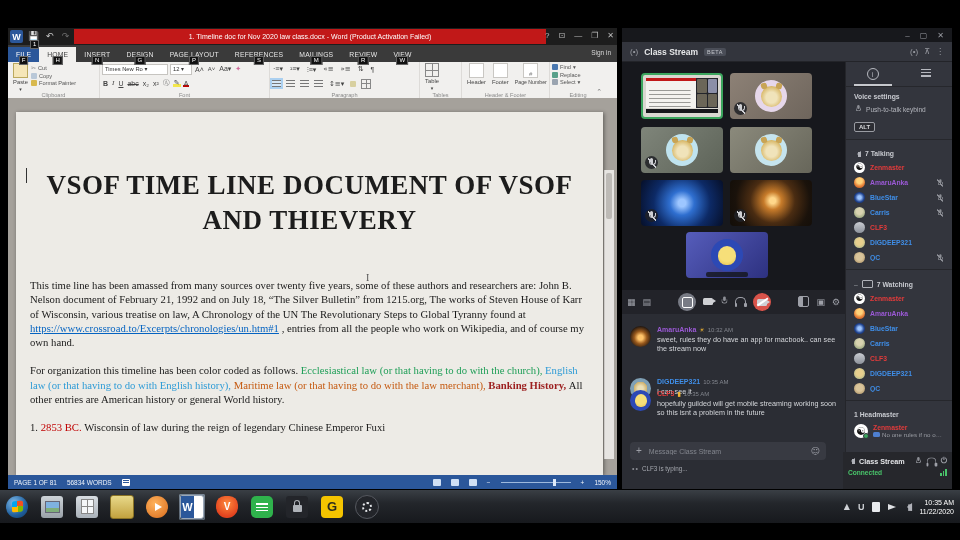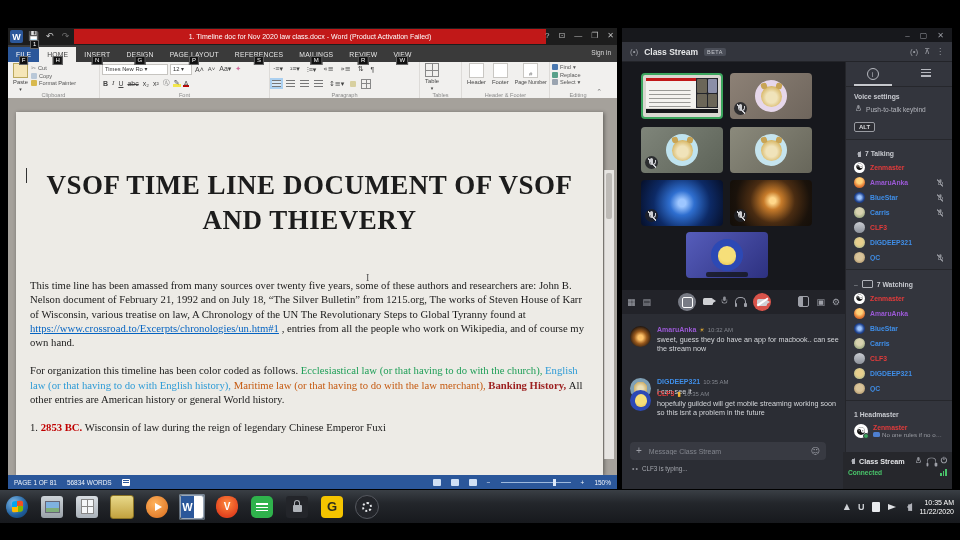--- a/index.html
+++ b/index.html
@@ -364,21 +364,21 @@
   <div class="w-ruler abs"></div>
 
   <div class="w-docarea abs">
     <div class="page">
       <div class="caret"></div>
       <div class="doc-title">VSOF TIME LINE DOCUMENT OF VSOF AND THIEVERY</div>
       <div class="ibeam">I</div>
       <div class="doc-body">
         <p class="doc-p"><span>This time line has been amassed from many sources over twenty five years, some of these authors and researchers are: John B. Nelson document of February 21, 1992 and on July 18, “The Silver Bulletin” from 1215.org, The works of Steven House of Karr of Wisconsin, various treatise on law, A Chronology of the UN The Revolutionary Steps to Global Tyranny found at </span><span style="text-decoration: underline; color: rgb(5, 99, 193);">https://www.crossroad.to/Excerpts/chronologies/un.htm#1</span><span> , entries from all the people who work on Wikipedia, and of course my own hand.</span></p>
         <p class="doc-p"><span>For organization this timeline has been color coded as follows. </span><span style="color: rgb(30, 158, 87);">Ecclesiastical law (or that having to do with the church), </span><span style="color: rgb(46, 155, 214);">English law (or that having to do with English history), </span><span style="color: rgb(197, 90, 17);">Maritime law (or that having to do with the law merchant), </span><span style="font-weight: bold; color: rgb(156, 31, 31);">Banking History, </span><span>All other entries are American history or general World history.</span></p>
-        <p class="doc-p"><span>1. </span><span style="font-weight: bold; color: rgb(192, 0, 0);">2853 BC.</span><span> Wisconsin of law during the reign of legendary Chinese Emperor Fuxi</span></p>
+        <p class="doc-p"><span>1. </span><span style="font-weight: normal; color: rgb(192, 0, 0);">2853 BC.</span><span> Wisconsin of law during the reign of legendary Chinese Emperor Fuxi</span></p>
       </div>
     </div>
     <div class="vscroll abs">
       <div class="vthumb"></div>
     </div>
   </div>
 
   <div class="w-status abs">
     <span>PAGE 1 OF 81</span>
     <span>56834 WORDS</span>
@@ -486,21 +486,21 @@
 
   <div class="g-chat abs">
     <div class="msg" style="top:12px">
       <span class="chav candle"></span>
       <span>
         <span class="mhead">
             <span style="color: rgb(155, 89, 214);">AmaruAnka</span>
             <span class="mbadge sym">☀</span>
             <span class="mtime">10:32 AM</span>
           </span>
-        <div class="mtext">sweet, guess they do have an app for macbook.. can see the stream now</div>
+        <div class="mtext">sweet, rules they do have an app for macbook.. can see the stream now</div>
       </span>
     </div>
     <div class="msg" style="top:64px">
       <span class="chav doge"></span>
       <span>
         <span class="mhead">
             <span style="color: rgb(63, 142, 232);">DIGDEEP321</span>
             <span class="mtime">10:35 AM</span>
           </span>
         <div class="mtext">I can see it</div>

